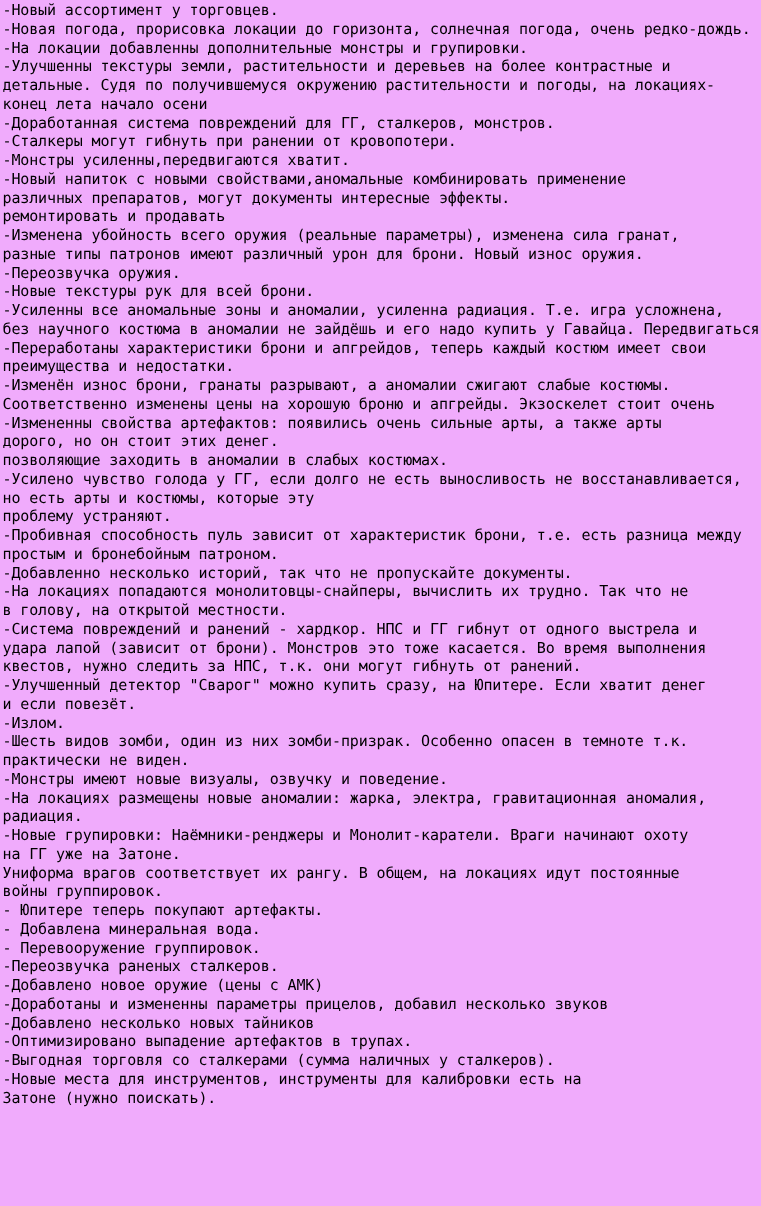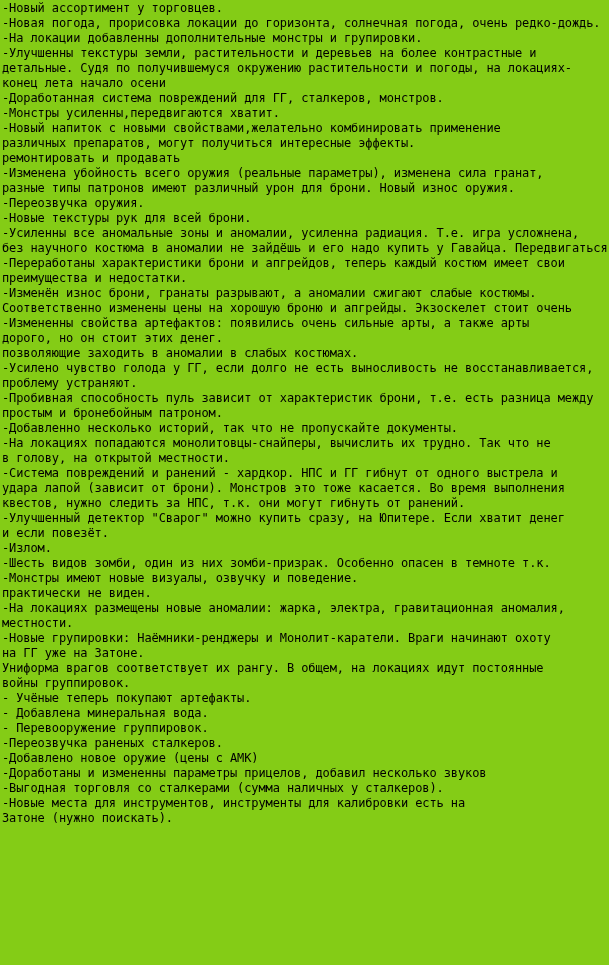--- a/index.html
+++ b/index.html
@@ -4,21 +4,21 @@
 <style>
   html, body {
     margin: 0;
     padding: 0;
     background: #ffffff;
   }
   .page {
     width: 609px;
     height: 965px;
     overflow: hidden;
-    background: #84cc16;
+    background: #f0abfc;
     box-sizing: border-box;
     padding: 1px 0 0 2px;
   }
   .textdoc {
     font-family: "DejaVu Sans Mono", "Liberation Mono", monospace;
     font-size: 12px;
     line-height: 15px;
     color: #000000;
     letter-spacing: -0.1px;
   }
@@ -32,62 +32,66 @@
 
 <div class="page">
   <div class="textdoc" id="changelog-text" style="color: rgb(0, 0, 0);">
       <div class="line">-Новый ассортимент у торговцев.</div>
       <div class="line">-Новая погода, прорисовка локации до горизонта, солнечная погода, очень редко-дождь.</div>
       <div class="line">-На локации добавленны дополнительные монстры и групировки.</div>
       <div class="line">-Улучшенны текстуры земли, растительности и деревьев на более контрастные и</div>
       <div class="line">детальные. Судя по получившемуся окружению растительности и погоды, на локациях-</div>
       <div class="line">конец лета начало осени</div>
       <div class="line">-Доработанная система повреждений для ГГ, сталкеров, монстров.</div>
+      <div class="line">-Сталкеры могут гибнуть при ранении от кровопотери.</div>
       <div class="line">-Монстры усиленны,передвигаются хватит.</div>
-      <div class="line">-Новый напиток с новыми свойствами,желательно комбинировать применение</div>
-      <div class="line">различных препаратов, могут получиться интересные эффекты.</div>
+      <div class="line">-Новый напиток с новыми свойствами,аномальные комбинировать применение</div>
+      <div class="line">различных препаратов, могут документы интересные эффекты.</div>
       <div class="line">ремонтировать и продавать</div>
       <div class="line">-Изменена убойность всего оружия (реальные параметры), изменена сила гранат,</div>
       <div class="line">разные типы патронов имеют различный урон для брони. Новый износ оружия.</div>
       <div class="line">-Переозвучка оружия.</div>
       <div class="line">-Новые текстуры рук для всей брони.</div>
       <div class="line">-Усиленны все аномальные зоны и аномалии, усиленна радиация. Т.е. игра усложнена,</div>
       <div class="line">без научного костюма в аномалии не зайдёшь и его надо купить у Гавайца. Передвигаться</div>
       <div class="line">-Переработаны характеристики брони и апгрейдов, теперь каждый костюм имеет свои</div>
       <div class="line">преимущества и недостатки.</div>
       <div class="line">-Изменён износ брони, гранаты разрывают, а аномалии сжигают слабые костюмы.</div>
       <div class="line">Соответственно изменены цены на хорошую броню и апгрейды. Экзоскелет стоит очень</div>
       <div class="line">-Измененны свойства артефактов: появились очень сильные арты, а также арты</div>
       <div class="line">дорого, но он стоит этих денег.</div>
       <div class="line">позволяющие заходить в аномалии в слабых костюмах.</div>
       <div class="line">-Усилено чувство голода у ГГ, если долго не есть выносливость не восстанавливается,</div>
+      <div class="line">но есть арты и костюмы, которые эту</div>
       <div class="line">проблему устраняют.</div>
       <div class="line">-Пробивная способность пуль зависит от характеристик брони, т.е. есть разница между</div>
       <div class="line">простым и бронебойным патроном.</div>
       <div class="line">-Добавленно несколько историй, так что не пропускайте документы.</div>
       <div class="line">-На локациях попадаются монолитовцы-снайперы, вычислить их трудно. Так что не</div>
       <div class="line">в голову, на открытой местности.</div>
       <div class="line">-Система повреждений и ранений - хардкор. НПС и ГГ гибнут от одного выстрела и</div>
       <div class="line">удара лапой (зависит от брони). Монстров это тоже касается. Во время выполнения</div>
       <div class="line">квестов, нужно следить за НПС, т.к. они могут гибнуть от ранений.</div>
       <div class="line">-Улучшенный детектор "Сварог" можно купить сразу, на Юпитере. Если хватит денег</div>
       <div class="line">и если повезёт.</div>
       <div class="line">-Излом.</div>
       <div class="line">-Шесть видов зомби, один из них зомби-призрак. Особенно опасен в темноте т.к.</div>
+      <div class="line">практически не виден.</div>
       <div class="line">-Монстры имеют новые визуалы, озвучку и поведение.</div>
-      <div class="line">практически не виден.</div>
       <div class="line">-На локациях размещены новые аномалии: жарка, электра, гравитационная аномалия,</div>
-      <div class="line">местности.</div>
+      <div class="line">радиация.</div>
       <div class="line">-Новые групировки: Наёмники-ренджеры и Монолит-каратели. Враги начинают охоту</div>
       <div class="line">на ГГ уже на Затоне.</div>
       <div class="line">Униформа врагов соответствует их рангу. В общем, на локациях идут постоянные</div>
       <div class="line">войны группировок.</div>
-      <div class="line">- Учёные теперь покупают артефакты.</div>
+      <div class="line">- Юпитере теперь покупают артефакты.</div>
       <div class="line">- Добавлена минеральная вода.</div>
       <div class="line">- Перевооружение группировок.</div>
       <div class="line">-Переозвучка раненых сталкеров.</div>
       <div class="line">-Добавлено новое оружие (цены с АМК)</div>
       <div class="line">-Доработаны и измененны параметры прицелов, добавил несколько звуков</div>
+      <div class="line">-Добавлено несколько новых тайников</div>
+      <div class="line">-Оптимизировано выпадение артефактов в трупах.</div>
       <div class="line">-Выгодная торговля со сталкерами (сумма наличных у сталкеров).</div>
       <div class="line">-Новые места для инструментов, инструменты для калибровки есть на</div>
       <div class="line">Затоне (нужно поискать).</div>
     </div>
 </div>
 
 </body></html>

